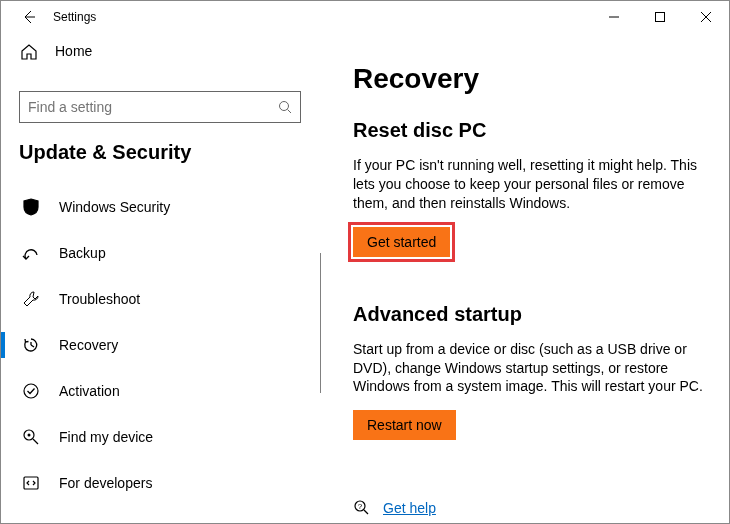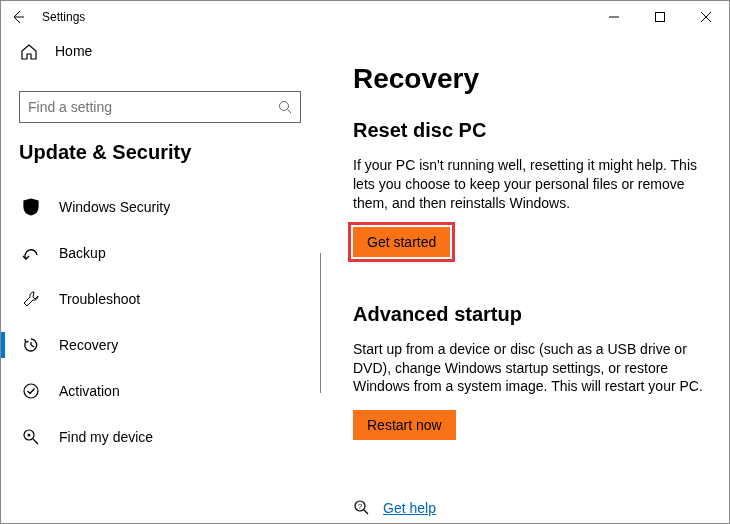--- a/index.html
+++ b/index.html
@@ -10,21 +10,21 @@
     background: #fff;
     width: 730px;
     height: 524px;
     overflow: hidden;
     border: 1px solid #888;
   }
   .titlebar {
     height: 32px;
     display: flex;
     align-items: center;
-    padding-left: 1px;
+    padding-left: 12px;
   }
   .titlebar .back {
     width: 32px; height: 32px;
     display: flex; align-items: center; justify-content: center;
     font-size: 16px;
   }
   .titlebar .title { margin-left: 8px; font-size: 12px; }
   .win-controls {
     margin-left: auto;
     display: flex;
@@ -244,20 +244,29 @@
       <li class="nav-item">
         <span class="icon">
           <svg width="18" height="18" viewBox="0 0 18 18">
               <circle cx="7" cy="7" r="5" stroke="#000" stroke-width="1.2" fill="none"></circle>
               <circle cx="7" cy="7" r="1.5" fill="#000"></circle>
               <line x1="11" y1="11" x2="16" y2="16" stroke="#000" stroke-width="1.3"></line>
             </svg>
         </span>
         <span>Find my device</span>
       </li>
+      <li class="nav-item">
+        <span class="icon">
+          <svg width="18" height="18" viewBox="0 0 18 18">
+              <rect x="2" y="3" width="14" height="12" rx="1" stroke="#000" stroke-width="1.2" fill="none"></rect>
+              <path d="M7 7 L5 9 L7 11 M11 7 L13 9 L11 11" stroke="#000" stroke-width="1.2" fill="none"></path>
+            </svg>
+        </span>
+        <span>For developers</span>
+      </li>
     </ul>
 
     <div class="sidebar-divider"></div>
   </div>
 
   <div class="main">
     <h1>Recovery</h1>
 
     <h2>Reset disc PC</h2>
     <p>If your PC isn't running well, resetting it might help. This lets you choose to keep your personal files or remove them, and then reinstalls Windows.</p>

